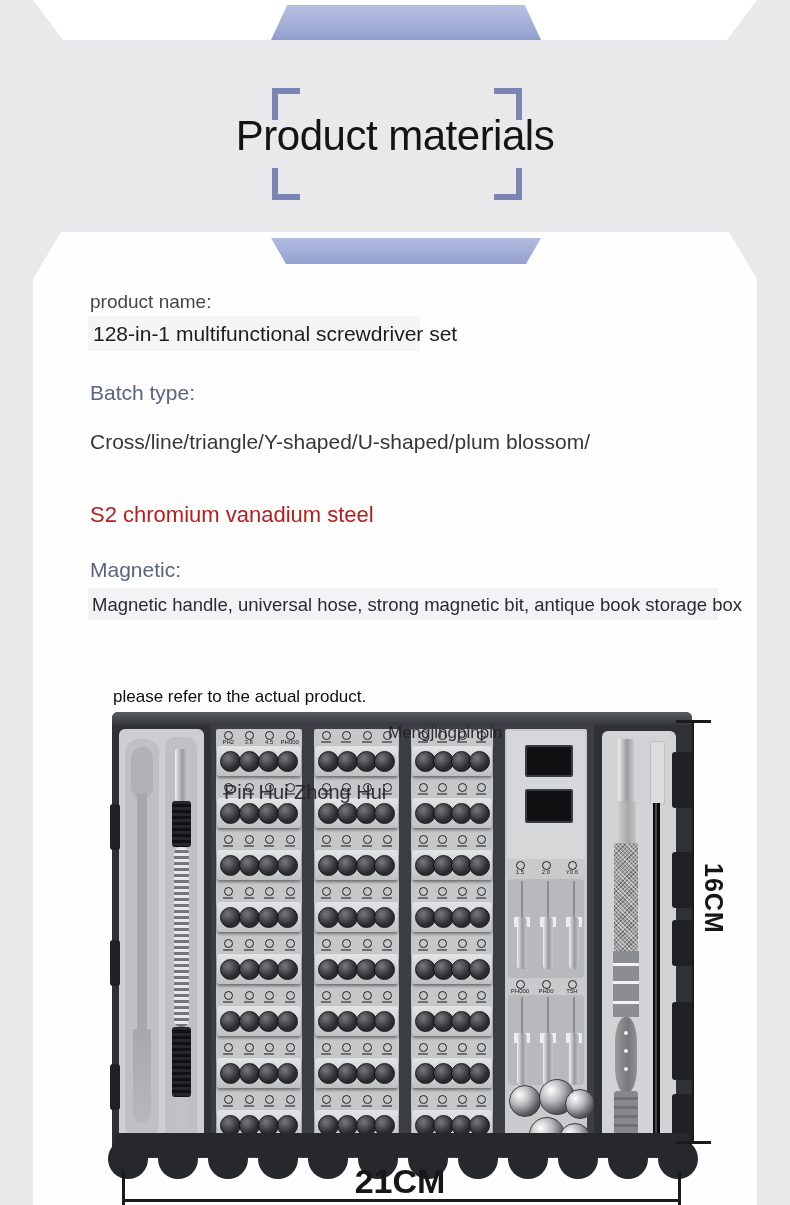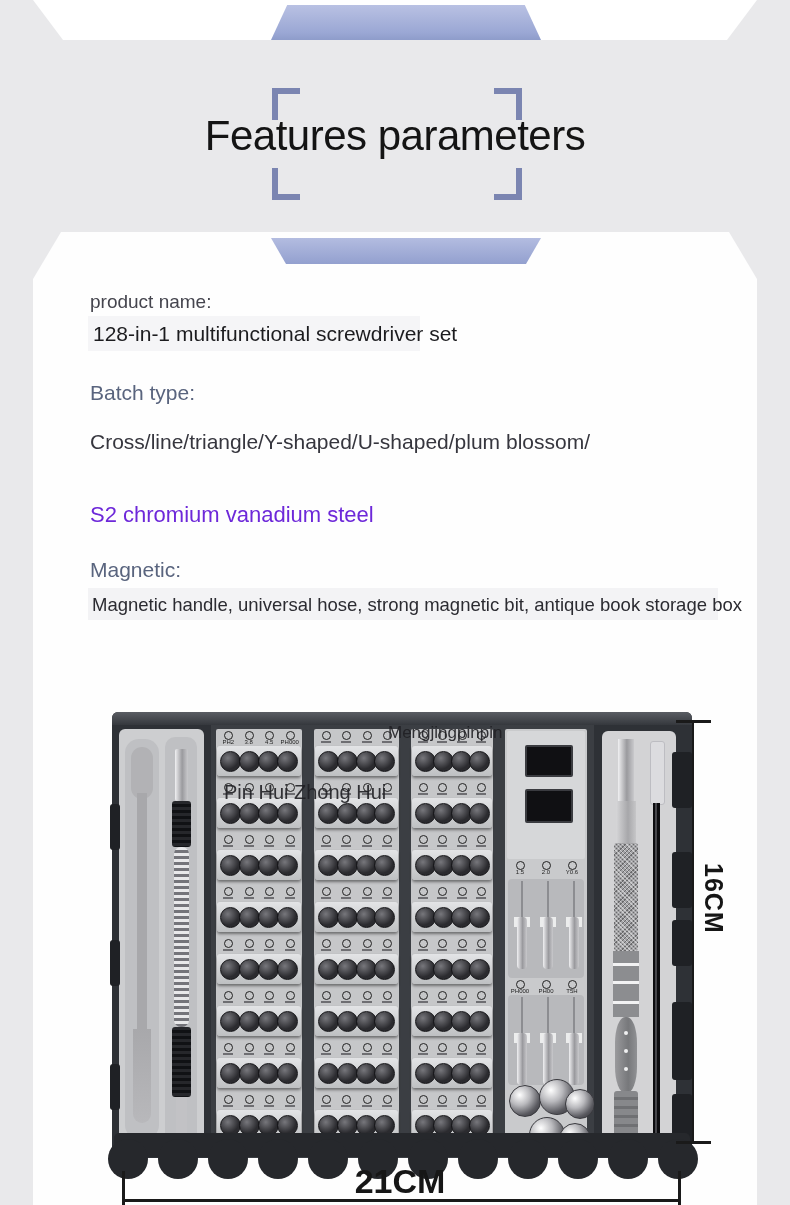--- a/index.html
+++ b/index.html
@@ -32,21 +32,21 @@
     background:linear-gradient(180deg,#b3bce0 0%,#93a0cf 100%);
     clip-path:polygon(0 0,100% 0,calc(100% - 15px) 100%,15px 100%);}
 
   
   .lbl-gray{left:90px;top:291px;font-size:19px;color:#45454e;}
   .val-box{left:88px;top:316px;width:332px;height:35px;background:#f5f5f7;}
   .val-name{left:93px;top:322px;font-size:21px;color:#1c1c1f;}
   .lbl-blue{font-size:21px;color:#59647e;}
   .lbl-batch{left:90px;top:381px;text-align:right;}
   .desc{left:90px;top:431px;font-size:21px;line-height:21.5px;color:#36363e;width:620px;}
-  .material{left:90px;top:502px;font-size:22px;color:#6d28d9;}
+  .material{left:90px;top:502px;font-size:22px;color:#b91c1c;}
   .lbl-feat{left:90px;top:558px;}
   .feat-box{left:88px;top:588px;width:630px;height:32px;background:#f3f3f5;}
   .feat-val{left:92px;top:594px;font-size:18.5px;color:#2b2b31;}
   .note{left:113px;top:666px;font-size:17px;line-height:20.5px;color:#0e0e0f;width:620px;}
 
   
   .photo{left:100px;top:705px;width:660px;height:500px;overflow:hidden;}
   .box{left:12px;top:7px;width:580px;height:446px;background:#303338;border-radius:6px;}
   .rim{left:0;top:0;width:100%;height:13px;border-radius:6px 6px 0 0;
        background:linear-gradient(#5a5d63,#35383d);}
@@ -58,41 +58,42 @@
 </head>
 <body>
 
 <div class="abs band-top"></div>
 <div class="abs band-top-blue"></div>
 
 <div class="abs brk brk-tl"></div>
 <div class="abs brk brk-tr"></div>
 <div class="abs brk brk-bl"></div>
 <div class="abs brk brk-br"></div>
-<div class="abs page-title">Features parameters</div>
+<div class="abs page-title">Product materials</div>
 
 <div class="abs card"></div>
 <div class="abs band2-blue"></div>
 
 <div class="abs lbl-gray">product name:</div>
 <div class="abs val-box"></div>
 <div class="abs val-name">128-in-1 multifunctional screwdriver set</div>
 
 <div class="abs lbl-blue lbl-batch">Batch type:</div>
 <div class="abs desc">
   <span>Cross/line/triangle/Y-shaped/U-shaped/plum blossom/</span><br>
 </div>
 <div class="abs material">S2 chromium vanadium steel</div>
 
 <div class="abs lbl-blue lbl-feat">Magnetic:</div>
 <div class="abs feat-box"></div>
 <div class="abs feat-val">Magnetic handle, universal hose, strong magnetic bit, antique book storage box</div>
 
 <div class="abs note">
   <br>
+  <span>please refer to the actual product.</span>
 </div>
 
 <div class="abs photo">
     <div class="abs box" style="">
       <div class="abs rim" style=""></div>
       <div class="abs panel" style="left: 0px; width: 99px; background: rgb(46, 49, 54);">
         <div class="abs" style="left: 7px; top: 4px; width: 85px; height: 424px; background: rgb(205, 206, 208); border-radius: 6px;">
           <div class="abs" style="left: 6px; top: 10px; width: 34px; height: 400px; background: rgb(191, 192, 195); border-radius: 14px;"></div>
           <div class="abs" style="left: 46px; top: 8px; width: 32px; height: 406px; background: rgb(191, 192, 195); border-radius: 10px;"></div>
           <div class="abs" style="left: 12px; top: 18px; width: 22px; height: 52px; border-radius: 11px; background: rgb(178, 178, 181);"></div>

